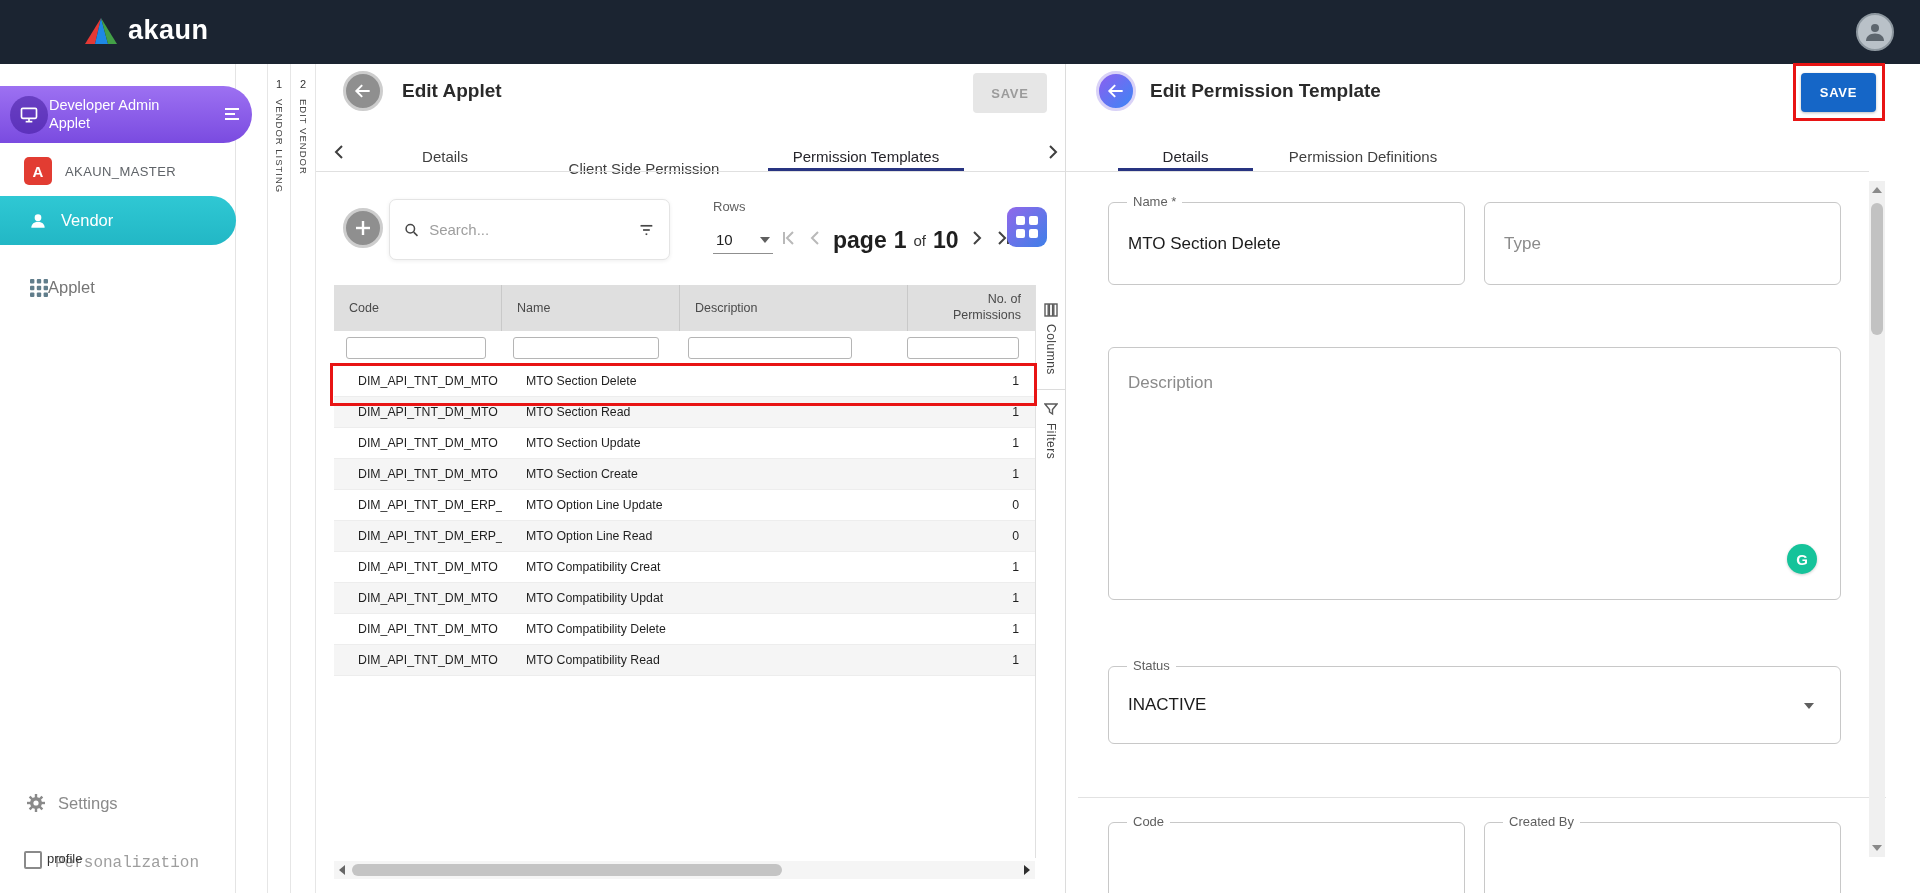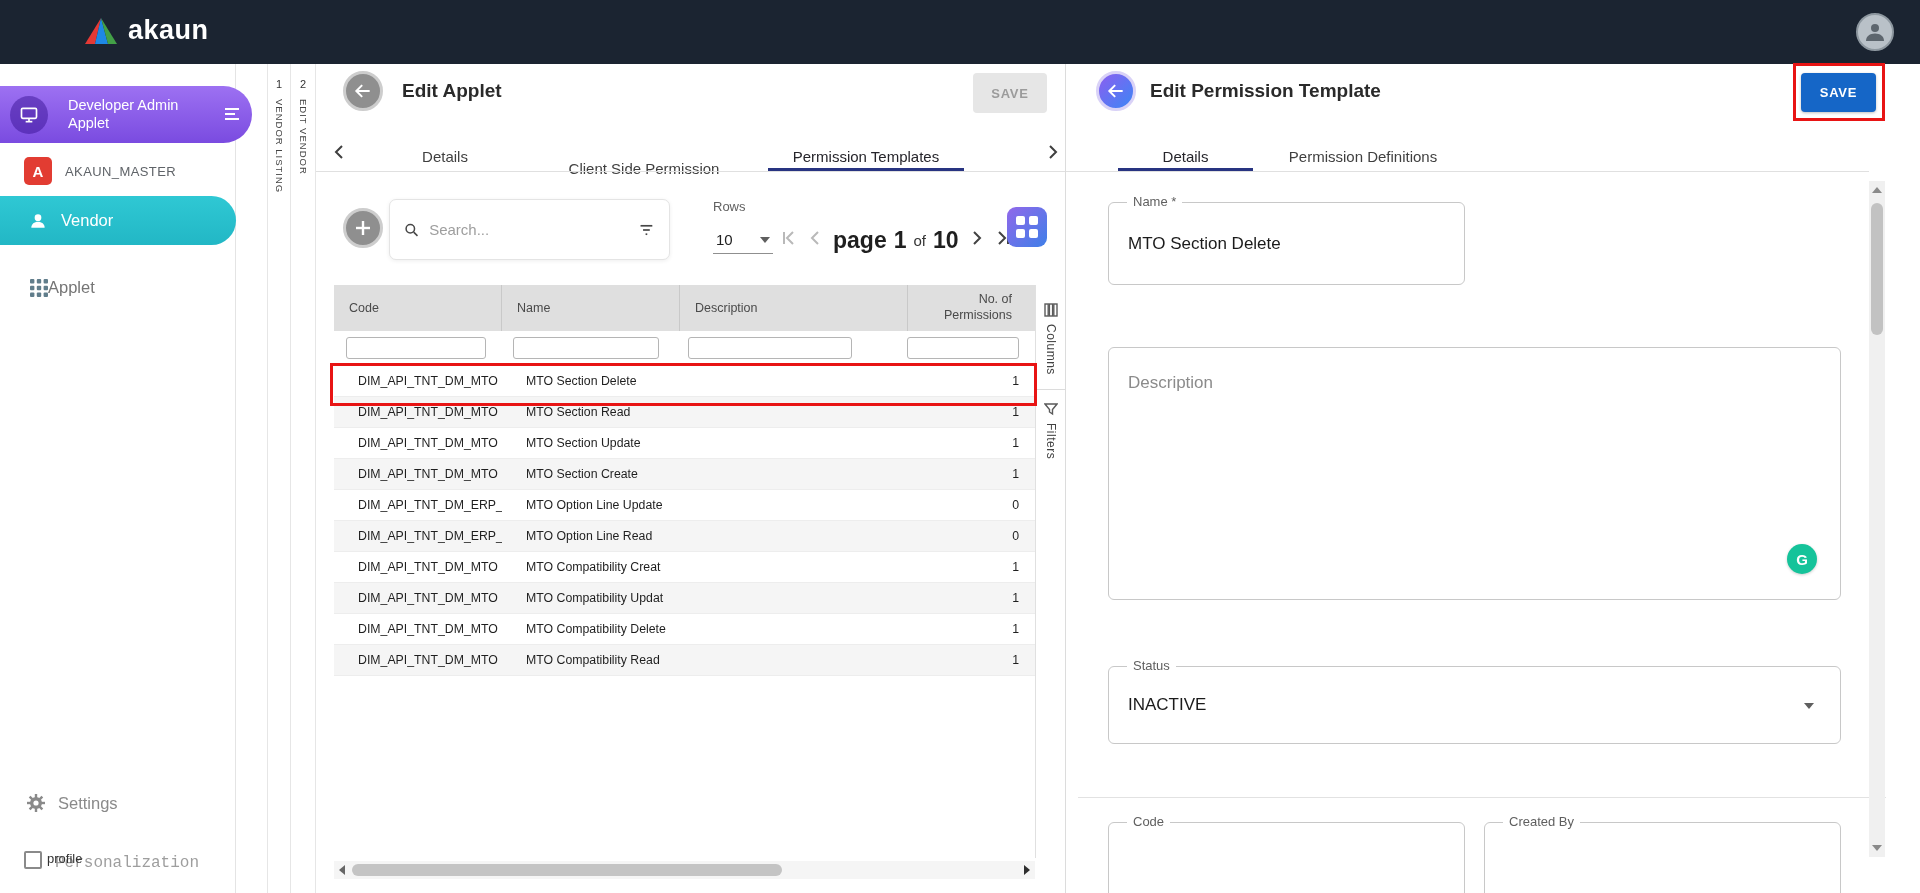--- a/index.html
+++ b/index.html
@@ -14,21 +14,21 @@
 
   
   .topbar{position:absolute;left:0;top:0;width:1920px;height:64px;background:var(--c-topbar);}
   .logo{position:absolute;left:84px;top:15px;display:flex;align-items:center;gap:10px;}
   .logo-text{color:#fff;font-size:27px;font-weight:700;letter-spacing:.5px;}
   .avatar{position:absolute;left:1856px;top:13px;width:38px;height:38px;border-radius:50%;background:#b9c1c8;border:2px solid #8d979f;display:flex;align-items:center;justify-content:center;overflow:hidden;}
 
   
   .sidebar{position:absolute;left:0;top:64px;width:236px;height:829px;background:#fff;border-right:1px solid #e4e4e4;}
   .applet-pill{position:absolute;left:0;top:86px;width:252px;height:57px;border-radius:0 29px 29px 0;
-    background:linear-gradient(180deg,var(--c-purple1),var(--c-purple2));display:flex;align-items:center;padding-left:10px;gap:20px;z-index:3;}
+    background:linear-gradient(180deg,var(--c-purple1),var(--c-purple2));display:flex;align-items:center;padding-left:10px;gap:1px;z-index:3;}
   .pill-icon{width:38px;height:38px;border-radius:50%;background:rgba(48,10,140,.45);display:flex;align-items:center;justify-content:center;flex:none;}
   .pill-label{color:#fff;font-size:14.5px;line-height:1.2;width:122px;}
   .pill-menu{position:absolute;right:10px;top:18px;}
   .master-row{position:absolute;left:24px;top:155px;height:32px;display:flex;align-items:center;gap:13px;}
   .master-icon{width:28px;height:28px;border-radius:5px;background:#e23c32;color:#fff;font-weight:700;font-size:15px;display:flex;align-items:center;justify-content:center;}
   .master-label{font-size:13px;color:#5f6368;letter-spacing:.4px;}
   .nav-vendor{position:absolute;left:0;top:196px;width:236px;height:49px;border-radius:0 25px 25px 0;
     background:linear-gradient(180deg,#2fc8d4,#22b7c5);display:flex;align-items:center;padding-left:28px;gap:13px;}
   .nav-vendor span{color:#fff;font-size:16.5px;}
   .nav-applet{position:absolute;left:30px;top:265px;height:32px;display:flex;align-items:flex-end;}
@@ -72,21 +72,21 @@
   .pg-word{font-size:23px;font-weight:600;color:#1f1f1f;}
   .pg-of{font-size:15px;font-weight:500;color:#333;}
   .grid-btn{position:absolute;left:1007px;top:207px;width:40px;height:40px;border-radius:9px;background:linear-gradient(135deg,#9168ea,#3e7fe8);display:flex;align-items:center;justify-content:center;}
   .grid-btn .g{display:grid;grid-template-columns:9px 9px;grid-template-rows:9px 9px;gap:4px;}
   .grid-btn .g i{background:#fff;border-radius:2px;}
 
   
   .mid-table{position:absolute;left:334px;top:285px;width:701px;}
   .thead{display:flex;height:46px;background:var(--c-header_gray);}
   .th{font-size:12.5px;color:#4a4a4a;display:flex;align-items:center;padding-left:15px;border-right:1px solid #c9c9c9;}
-  .th.last{border-right:none;justify-content:center;padding-right:14px;text-align:right;}
+  .th.last{border-right:none;justify-content:flex-end;padding-right:14px;text-align:right;}
   .th.last span{width:80px;line-height:1.25;}
   .c-code{width:168px;} .c-name{width:178px;} .c-desc{width:228px;} .c-perm{width:127px;}
   .tfilter{display:flex;height:35px;background:#fff;border-bottom:1px solid #e3e3e3;align-items:center;}
   .tfilter .fc{display:flex;align-items:center;}
   .tfilter input{height:22px;border:1px solid #b5b5b5;border-radius:3px;outline:none;font-size:12px;padding:0 5px;font-family:"Liberation Sans",sans-serif;}
   .trow{display:flex;height:31px;border-bottom:1px solid #ededed;background:#fff;}
   .trow:nth-child(even){background:#f5f5f5;}
   .td{font-size:12.3px;color:#1f1f1f;display:flex;align-items:center;padding-left:24px;overflow:hidden;white-space:nowrap;}
   .td.c-perm{justify-content:flex-end;padding-right:16px;padding-left:0;}
 
@@ -428,20 +428,23 @@
 
   <div class="tab abs" style="left:1118px;top:144px;width:135px;color:#26252b;">Details</div>
   <div class="tab-ind abs" style="left:1118px;top:168px;width:135px;"></div>
   <div class="tab abs" style="left:1278px;top:144px;width:170px;">Permission Definitions</div>
   <div class="tabline abs" style="left:1066px;top:171px;width:803px;"></div>
 
   <div class="mfield" style="left:1108px;top:202px;width:357px;height:83px;">
     <span class="mlabel">Name *</span>
     <span class="mvalue">MTO Section Delete</span>
   </div>
+  <div class="mfield" style="left:1484px;top:202px;width:357px;height:83px;">
+    <span class="mvalue mplaceholder">Type</span>
+  </div>
   <div class="mfield" style="left:1108px;top:347px;width:733px;height:253px;">
     <span class="mplaceholder abs" style="left:19px;top:25px;">Description</span>
   </div>
   <div class="gram">G</div>
   <div class="mfield" style="left:1108px;top:666px;width:733px;height:78px;">
     <span class="mlabel">Status</span>
     <span class="mvalue">INACTIVE</span>
     <span class="caret-down abs" style="right:26px;top:36px;"></span>
   </div>
   <div class="tabline abs" style="left:1078px;top:797px;width:808px;background:#e2e2e2;"></div>

